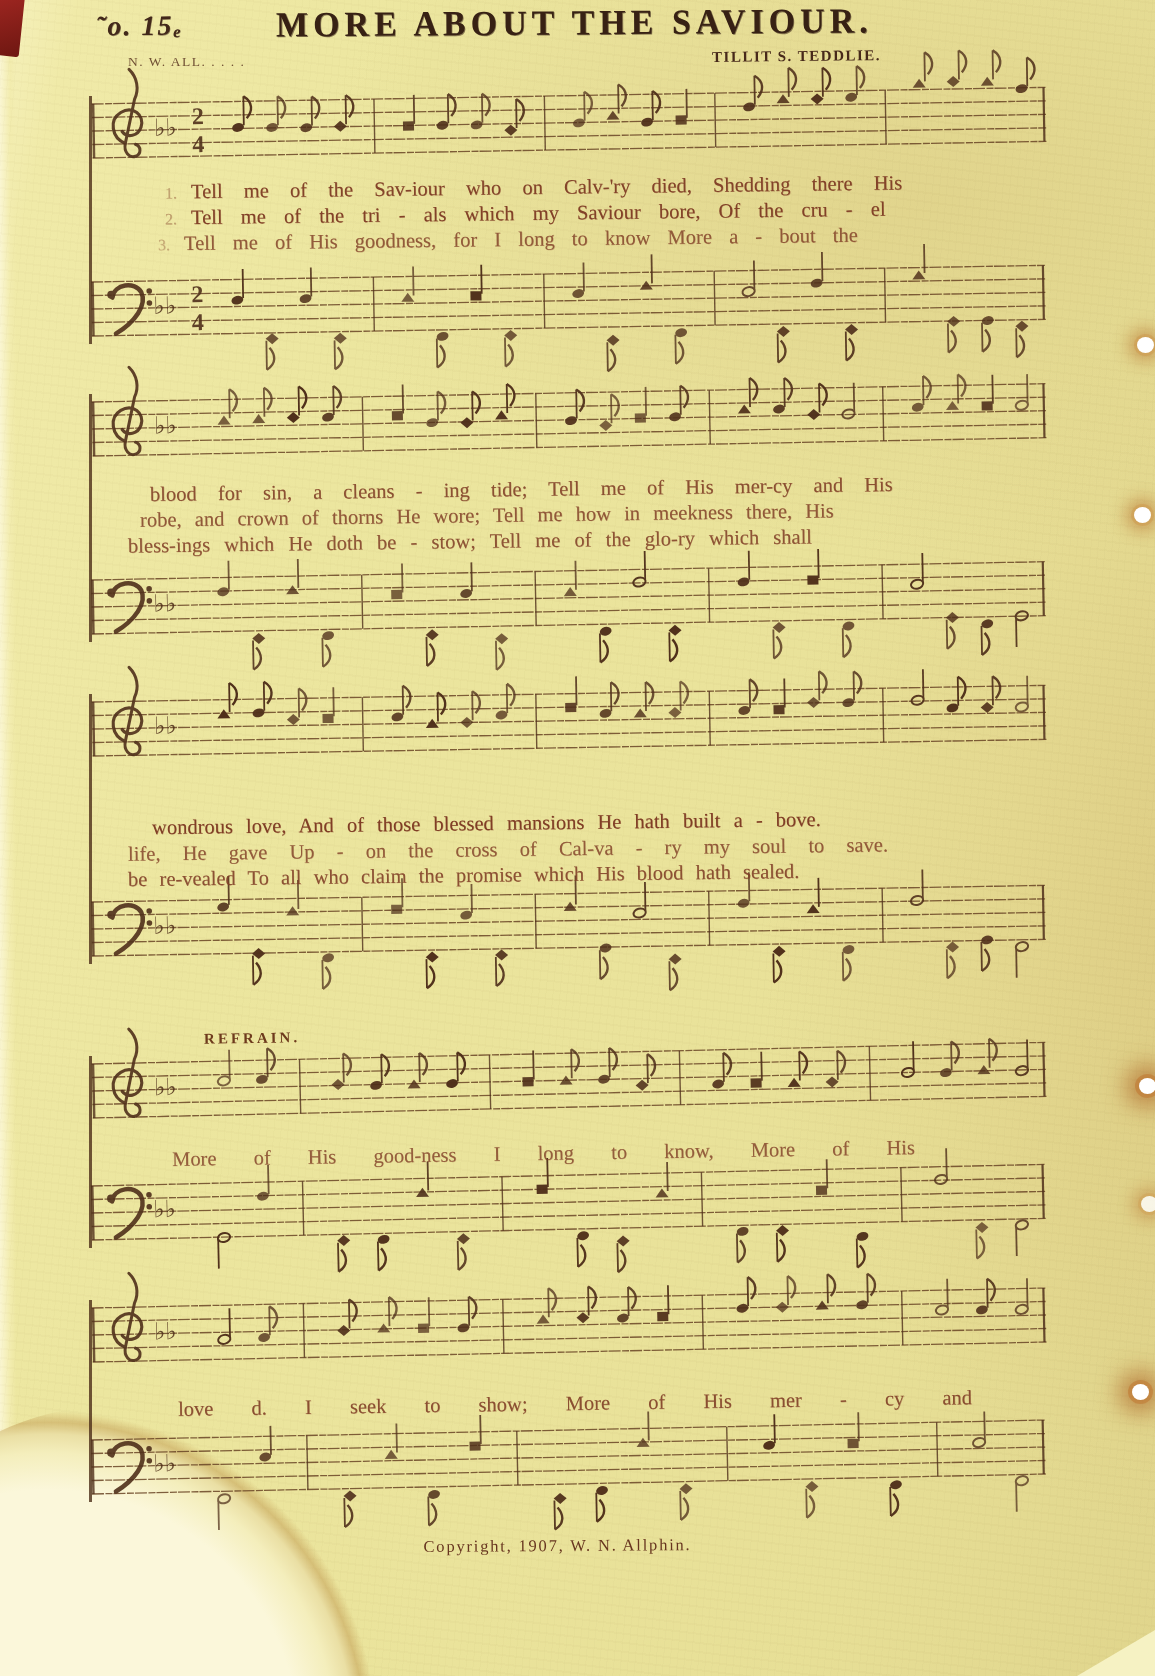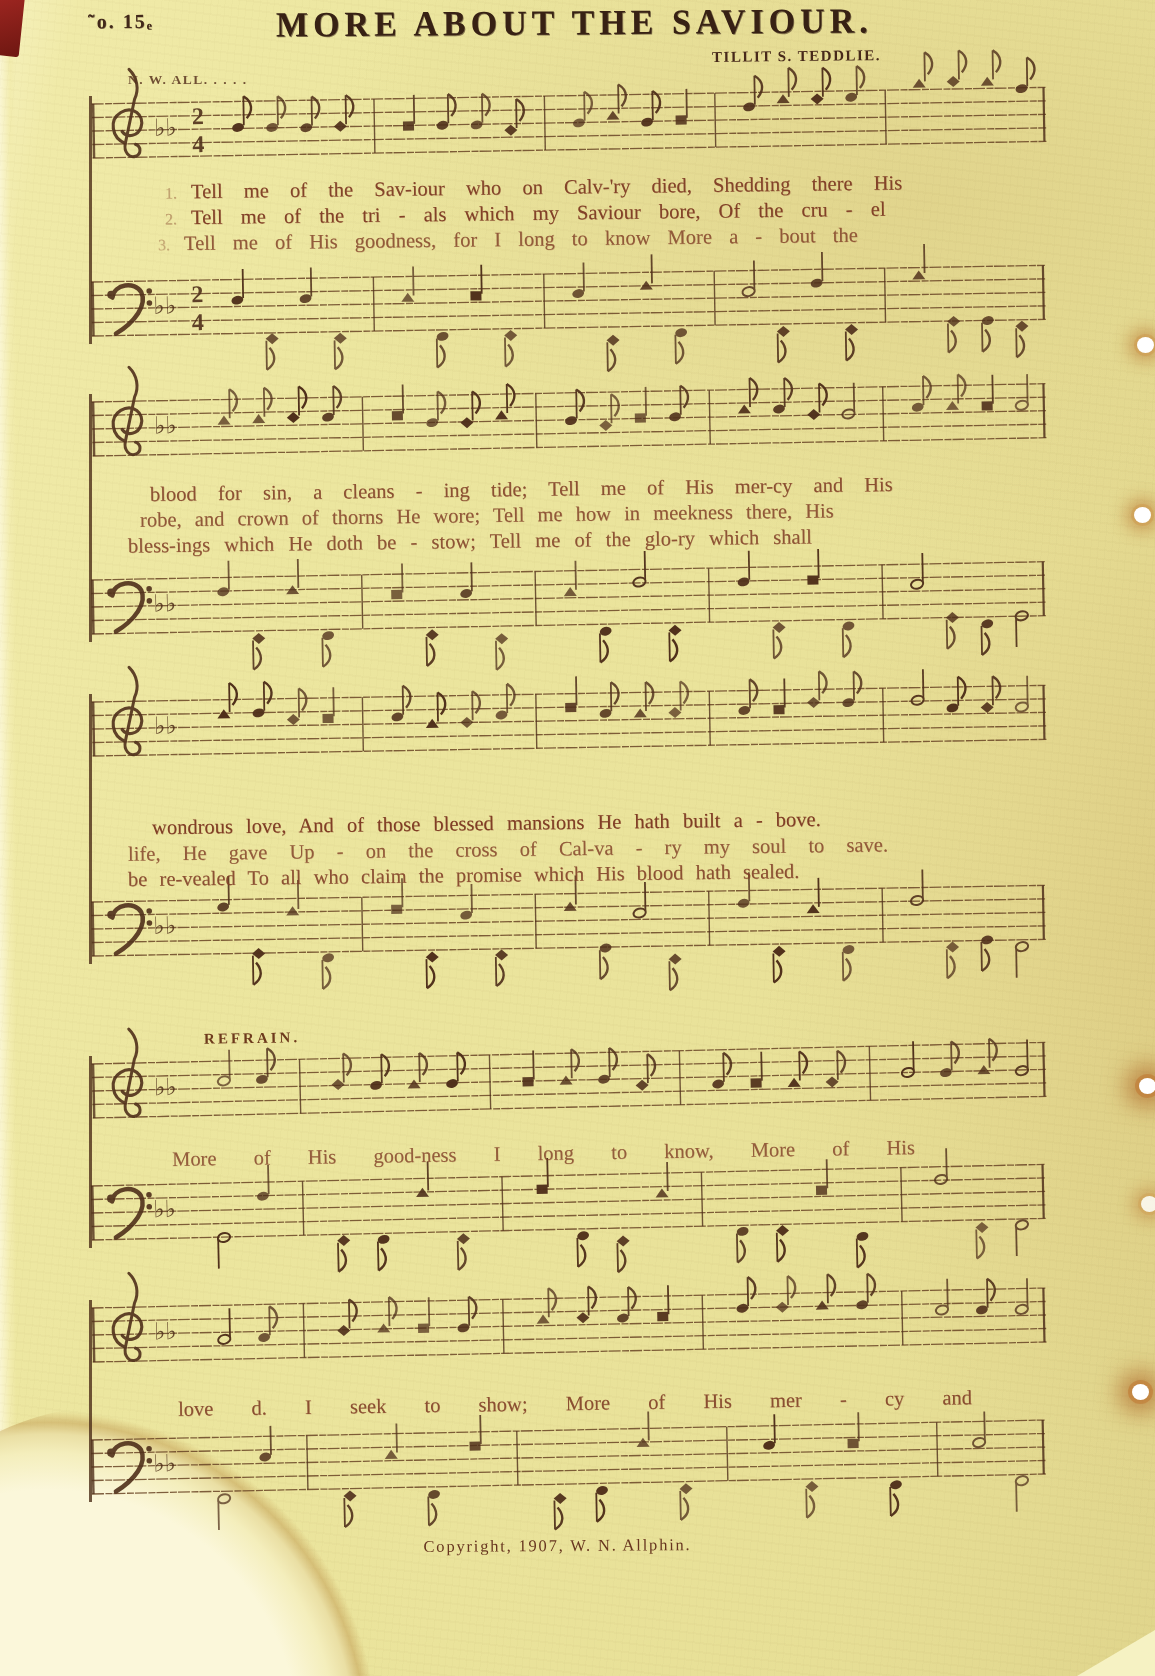--- a/index.html
+++ b/index.html
@@ -21,26 +21,26 @@
   .corner-red{left:-5px;top:-8px;width:27px;height:64px;border-radius:3px;
     background:linear-gradient(160deg,#a22722,#6e1711);transform:rotate(6deg);}
   .curl{left:-150px;bottom:-270px;width:520px;height:540px;border-radius:50%;
     background:radial-gradient(circle at 38% 62%, #fbf7da 0 54%, #f4eebc 62%, #eadfa4 66%,
       rgba(196,160,88,.55) 68.5%, rgba(150,100,40,0) 71%);}
   .corner-next{right:0;bottom:0;width:78px;height:46px;background:#f7f3c6;opacity:.95;
     clip-path:polygon(100% 0,100% 100%,0 100%);}
   .hole{width:17px;height:16px;border-radius:50%;background:#fff;
     box-shadow:0 0 0 3px rgba(205,140,60,.30), 0 0 16px 9px rgba(176,98,32,.45);}
   .hole.big{box-shadow:0 0 0 4px rgba(190,110,40,.45), 0 0 22px 14px rgba(165,85,25,.55);}
-  .title-no{left:88px;top:10px;font-size:20px;font-weight:bold;color:#42281a;
-    letter-spacing:2px;transform:rotate(-.5deg);text-shadow:.6px .6px 0 rgba(66,40,26,.5);}
+  .title-no{left:96px;top:10px;font-size:28px;font-weight:bold;color:#42281a;
+    letter-spacing:2px;transform:rotate(-.5deg);text-shadow:.6px .6px 0 rgba(66,40,26,.5);font-style:italic;}
   .title-main{left:276px;top:4px;font-size:34px;font-weight:bold;color:#3320133;
     color:#372114;letter-spacing:5px;transform:rotate(-.4deg) scaleY(1.04);
     text-shadow:.8px .8px 0 rgba(55,33,20,.55);}
-  .credit-left{left:128px;top:72px;font-size:13.5px;font-weight:bold;color:#5a3520;
+  .credit-left{left:128px;top:54px;font-size:13.5px;font-weight:normal;color:#5a3520;
     letter-spacing:1.5px;opacity:.85;}
   .credit-right{left:712px;top:48px;font-size:15px;font-weight:bold;color:#47291a;
     letter-spacing:1.5px;transform:rotate(-.6deg);}
   .refrain{left:204px;top:1030px;font-size:15px;font-weight:bold;color:#6e3b1d;
     letter-spacing:3px;transform:rotate(-1deg);}
   .copyright{left:0;right:0;top:1536px;text-align:center;font-size:16.5px;color:#67351f;
     letter-spacing:1.8px;transform:translateX(-20px) rotate(-.4deg);}
   .lyric{white-space:nowrap;font-size:20.5px;color:#803e26;
     text-shadow:.4px .4px 0 rgba(128,62,38,.45);}
   .lyric .vno{opacity:.45;font-size:16px;margin-right:14px;}

